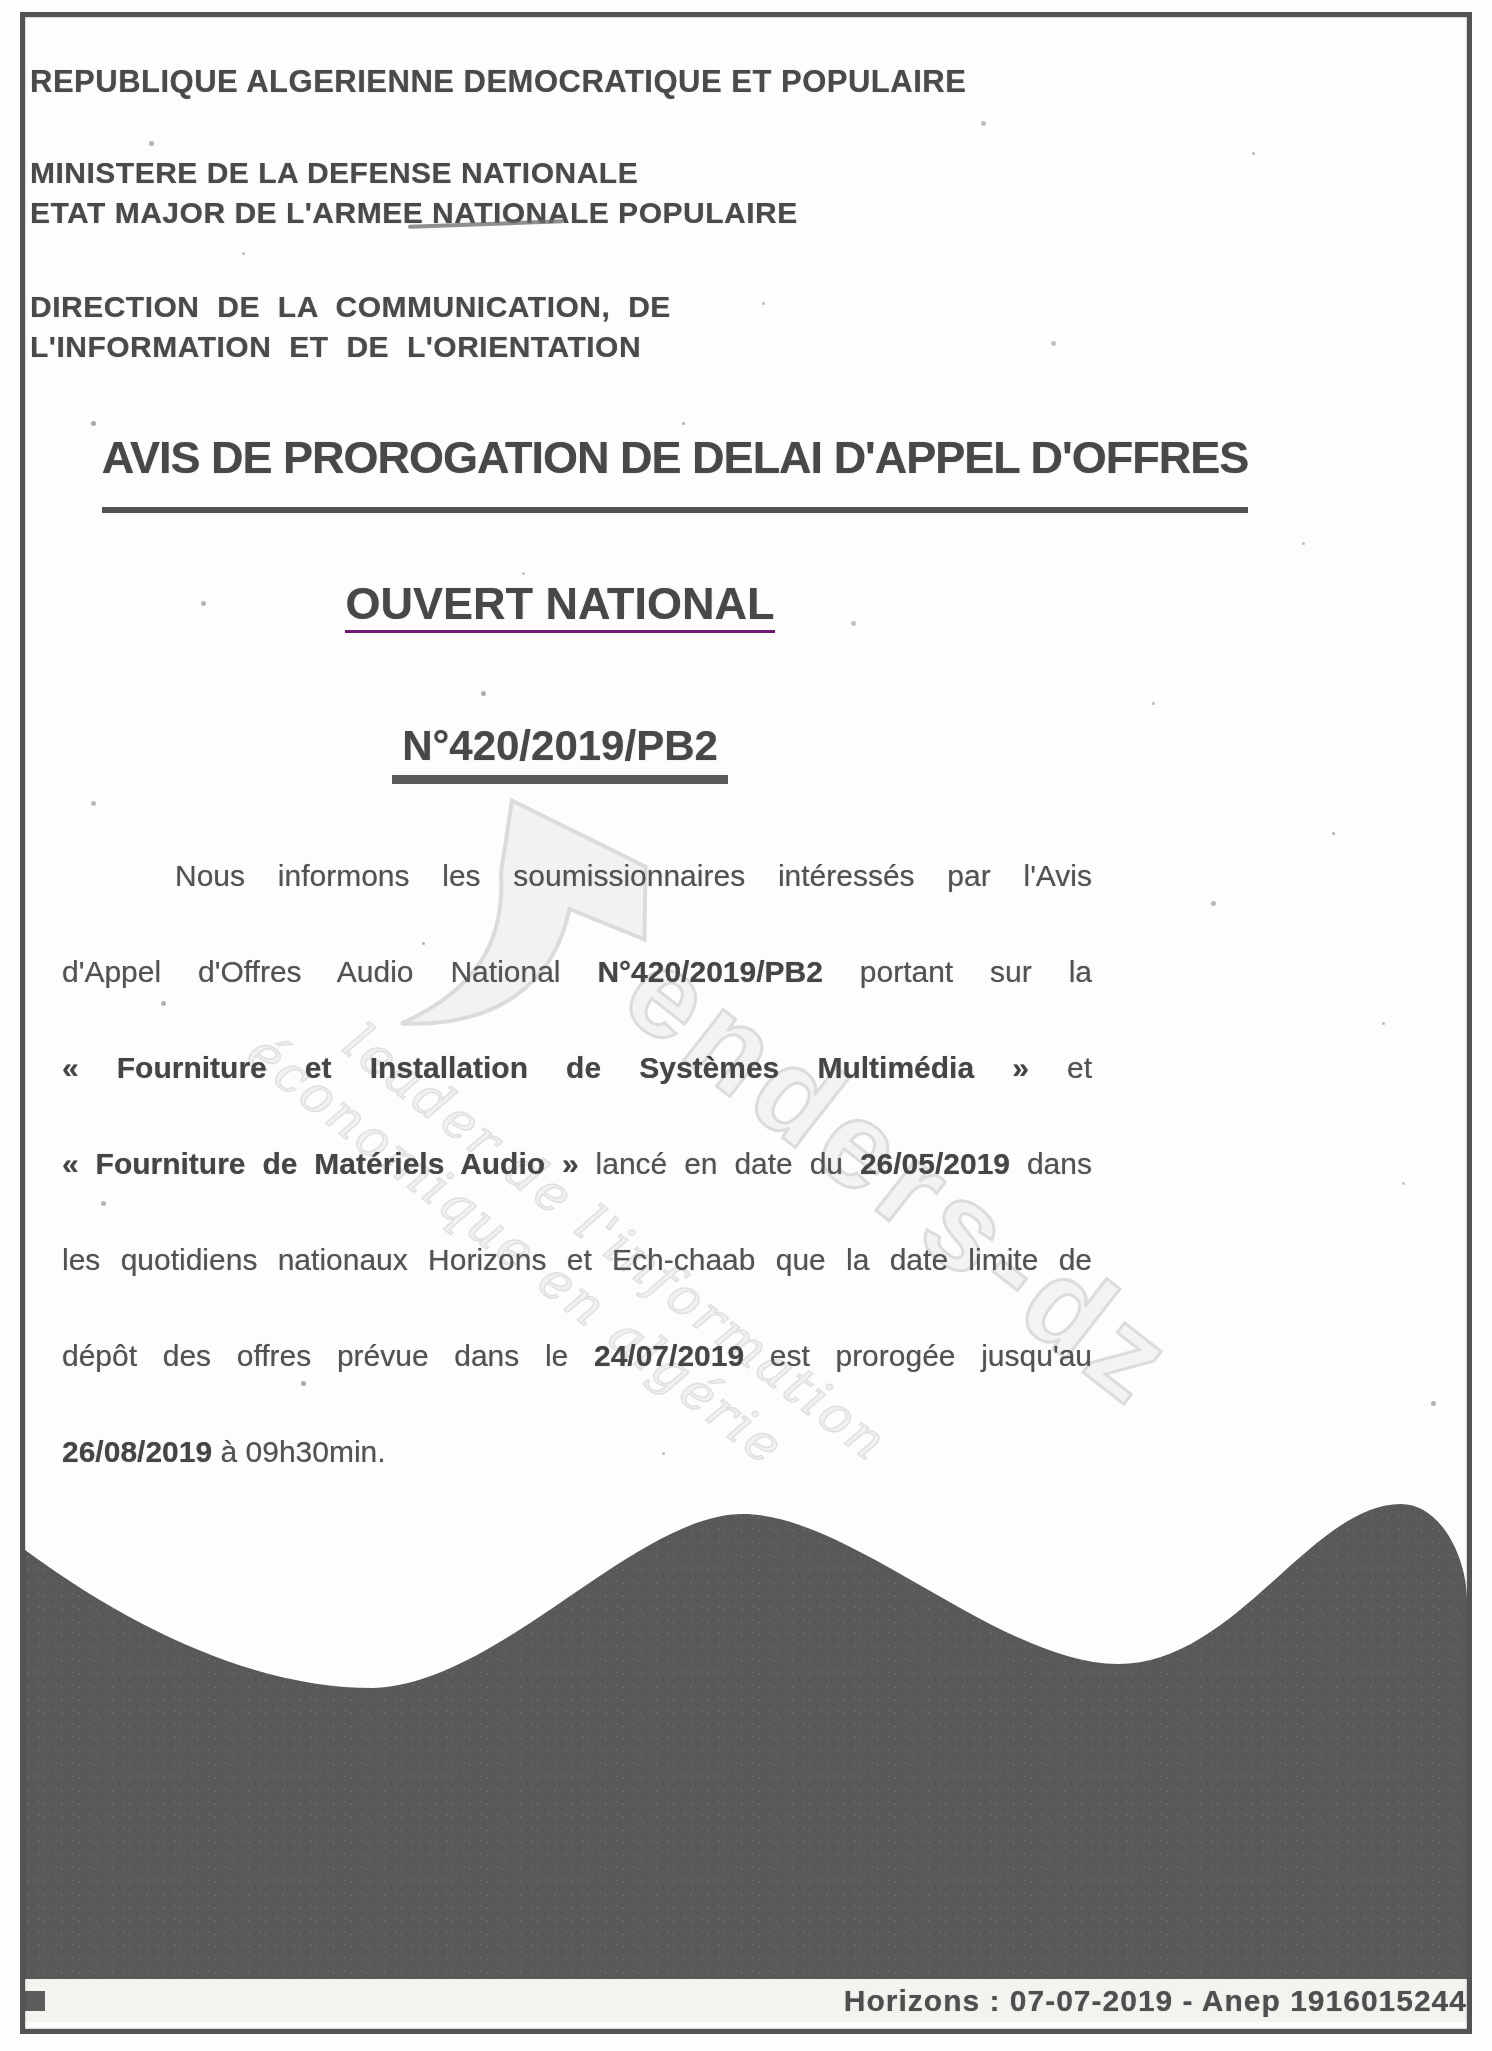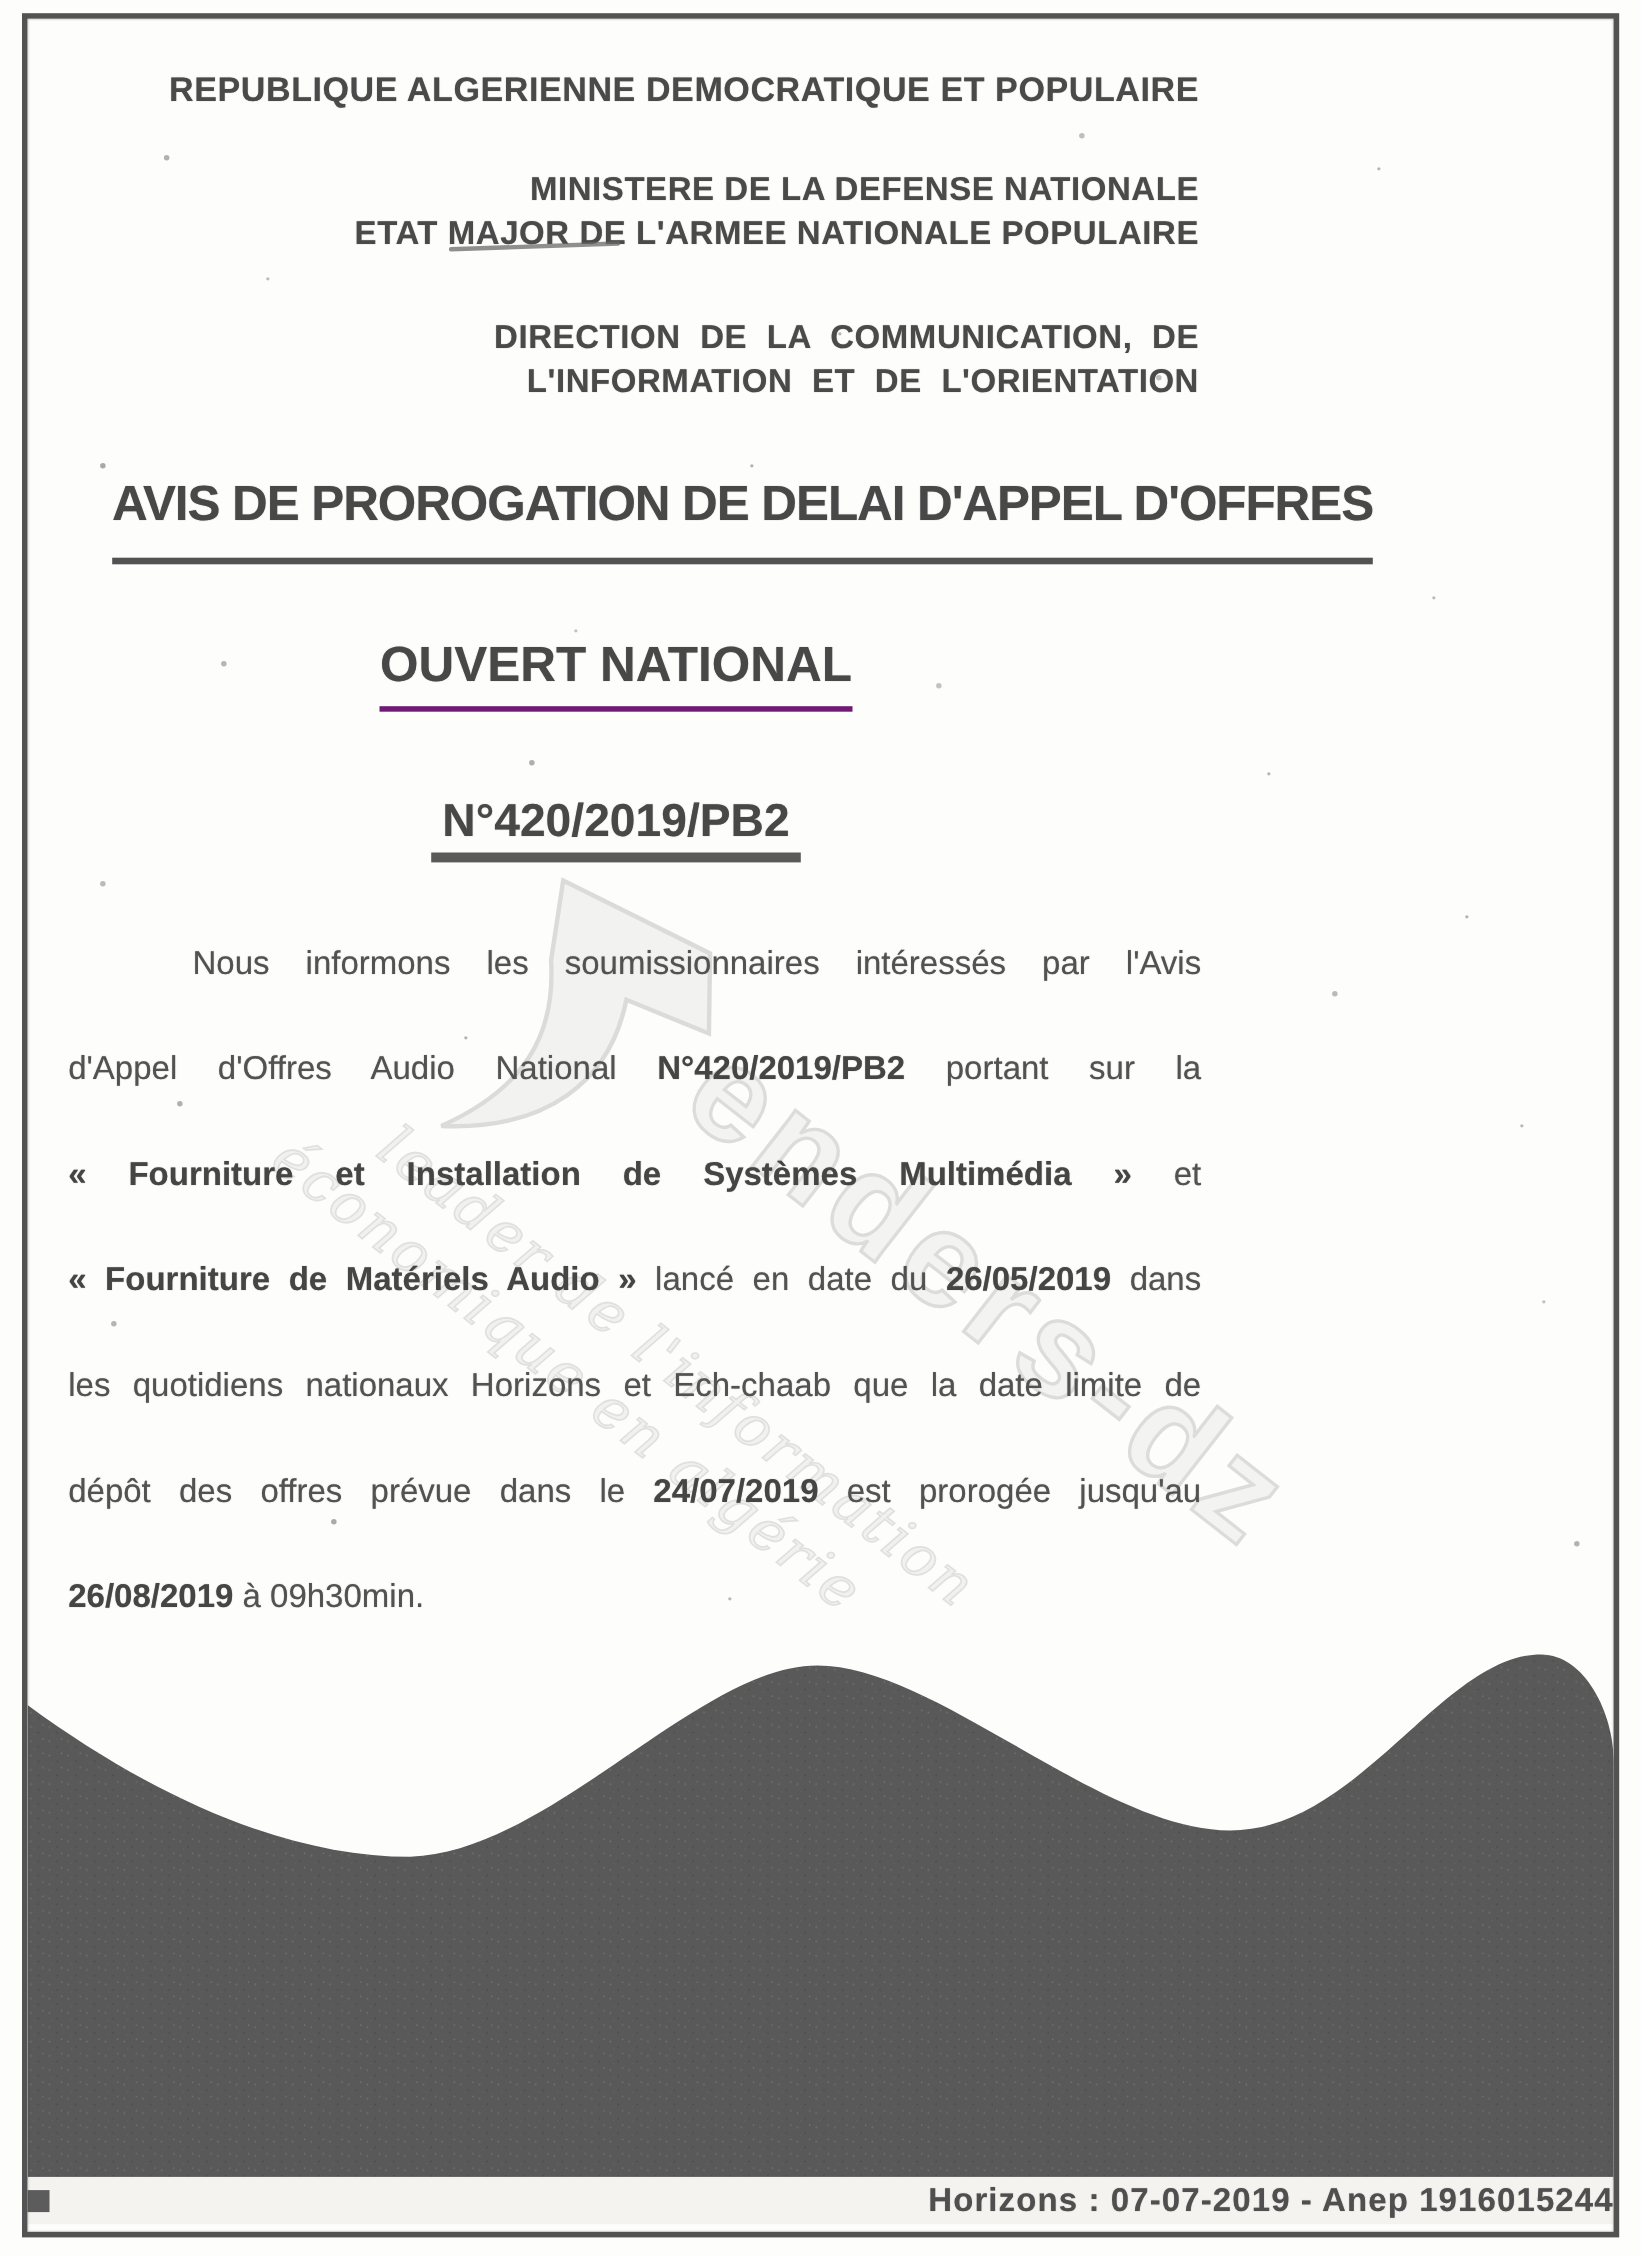--- a/index.html
+++ b/index.html
@@ -18,38 +18,38 @@
       762px 302px 0 0 #8f8f8f,1212px 902px 0 1px #979797,422px 942px 0 0 #8b8b8b,852px 622px 0 1px #a3a3a3;}
 
   
   .frame{position:absolute;left:20px;top:12px;width:1442px;height:2012px;
          border:5px solid #535353;box-sizing:content-box;z-index:6;pointer-events:none;
          box-shadow:inset 0 0 2px rgba(60,60,60,.6);}
 
   .scan{text-shadow:0 0 1px rgba(75,75,75,.55);}
 
   
-  .hline{position:absolute;left:30px;width:1060px;text-align:right;color:#4a4a4a;
+  .hline{position:absolute;left:30px;width:1060px;text-align:left;color:#4a4a4a;
          font-weight:bold;z-index:2;letter-spacing:.5px;}
   .hl1{top:64px;font-size:31px;}
   .hl2{top:156px;font-size:30px;}
   .hl3{top:196px;font-size:30px;}
   .hl4{top:290px;font-size:30px;word-spacing:9px;}
   .hl5{top:330px;font-size:30px;word-spacing:9px;}
   .smudge{position:absolute;left:408px;top:222px;width:156px;height:4px;background:#6a6a6a;
           transform:rotate(-2deg);opacity:.75;border-radius:2px;z-index:2;}
 
   
   .title{position:absolute;text-align:center;color:#484848;font-weight:bold;z-index:2;}
   .t1{left:30px;width:1290px;top:432px;font-size:45px;letter-spacing:-1px;}
   .t2{left:30px;width:1060px;top:578px;font-size:45px;}
   .t3{left:30px;width:1060px;top:722px;font-size:42px;}
   .u{display:inline-block;}
   .u1{border-bottom:6px solid #525252;padding-bottom:23px;}
-  .u2{border-bottom:5px solid #701a75;padding-bottom:12px;}
+  .u2{border-bottom:3px solid #701a75;padding-bottom:0;}
   .u3{border-bottom:9px solid #5a5a5a;padding:0 10px 5px 10px;}
 
   
   .bodywrap{position:absolute;left:62px;top:828px;width:1030px;z-index:2;color:#525252;
             font-size:30px;}
   .bline{height:96px;line-height:96px;text-align:justify;text-align-last:justify;white-space:normal;}
   .bline.first{text-indent:113px;}
   .bline.last{text-align-last:left;}
   .bline .b{font-weight:bold;color:#454545;}
 

